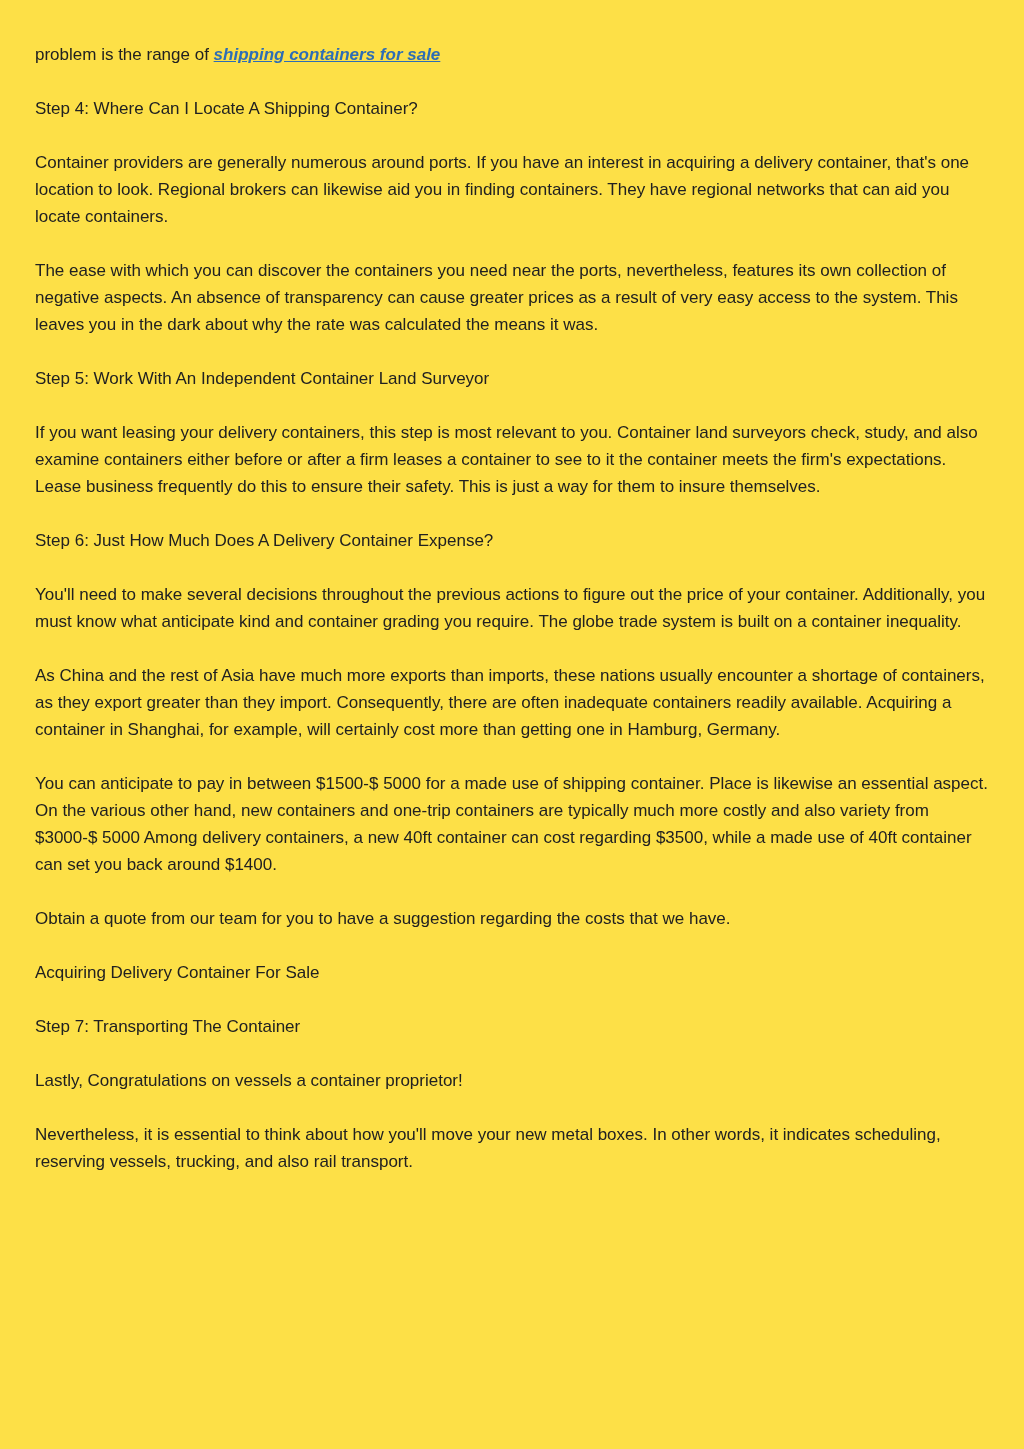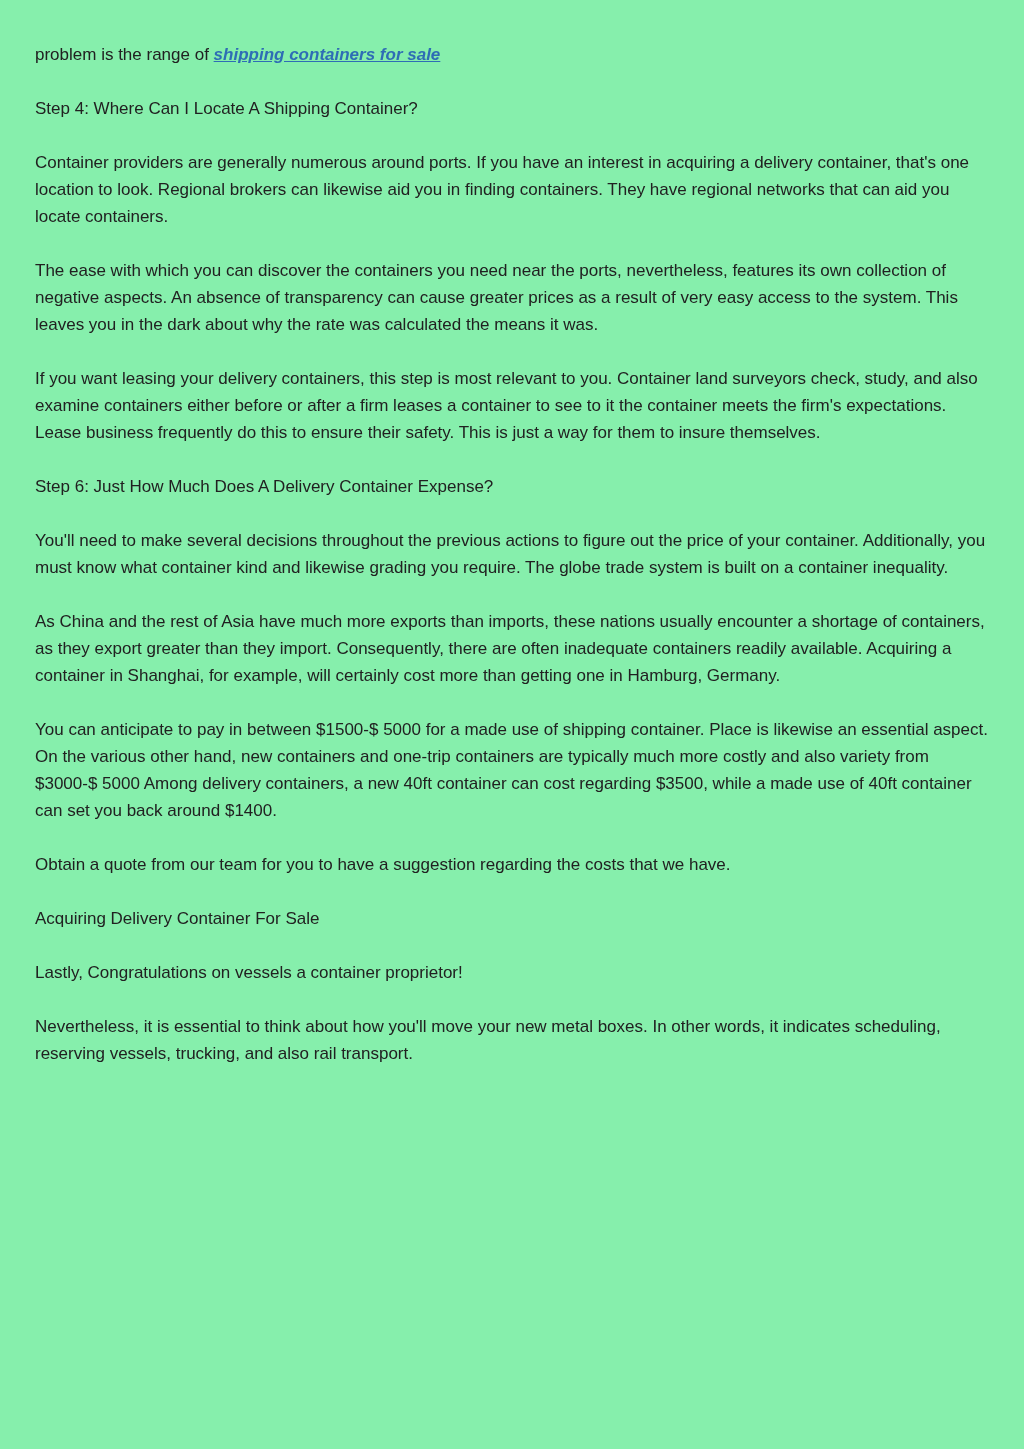--- a/index.html
+++ b/index.html
@@ -5,21 +5,21 @@
   html, body {
     margin: 0;
     padding: 0;
     background: #ffffff;
   }
   .page {
     width: 1024px;
     height: 1449px;
     box-sizing: border-box;
     padding: 41px 36px 0 35px;
-    background: #86efac;
+    background: #fde047;
     font-family: "Liberation Sans", "DejaVu Sans", sans-serif;
     font-size: 17px;
     line-height: 27px;
     color: #212121;
     overflow: hidden;
   }
   .para {
     margin: 0 0 27px 0;
   }
   .link {
@@ -37,34 +37,36 @@
 
   <p class="para"><span>problem is the range of </span><a class="link" href="#">shipping containers for sale</a></p>
 
 
   <p class="para">Step 4: Where Can I Locate A Shipping Container?</p>
 
   <p class="para">Container providers are generally numerous around ports. If you have an interest in acquiring a delivery container, that's one location to look. Regional brokers can likewise aid you in finding containers. They have regional networks that can aid you locate containers.</p>
 
   <p class="para">The ease with which you can discover the containers you need near the ports, nevertheless, features its own collection of negative aspects. An absence of transparency can cause greater prices as a result of very easy access to the system. This leaves you in the dark about why the rate was calculated the means it was.</p>
 
+  <p class="para">Step 5: Work With An Independent Container Land Surveyor</p>
 
   <p class="para">If you want leasing your delivery containers, this step is most relevant to you. Container land surveyors check, study, and also examine containers either before or after a firm leases a container to see to it the container meets the firm's expectations. Lease business frequently do this to ensure their safety. This is just a way for them to insure themselves.</p>
 
   <p class="para">Step 6: Just How Much Does A Delivery Container Expense?</p>
 
-  <p class="para">You'll need to make several decisions throughout the previous actions to figure out the price of your container. Additionally, you must know what container kind and likewise grading you require. The globe trade system is built on a container inequality.</p>
+  <p class="para">You'll need to make several decisions throughout the previous actions to figure out the price of your container. Additionally, you must know what anticipate kind and container grading you require. The globe trade system is built on a container inequality.</p>
 
   <p class="para">As China and the rest of Asia have much more exports than imports, these nations usually encounter a shortage of containers, as they export greater than they import. Consequently, there are often inadequate containers readily available. Acquiring a container in Shanghai, for example, will certainly cost more than getting one in Hamburg, Germany.</p>
 
 
   <p class="para">You can anticipate to pay in between $1500-$ 5000 for a made use of shipping container. Place is likewise an essential aspect. On the various other hand, new containers and one-trip containers are typically much more costly and also variety from $3000-$ 5000 Among delivery containers, a new 40ft container can cost regarding $3500, while a made use of 40ft container can set you back around $1400.</p>
 
   <p class="para">Obtain a quote from our team for you to have a suggestion regarding the costs that we have.</p>
 
   <p class="para">Acquiring Delivery Container For Sale</p>
 
+  <p class="para">Step 7: Transporting The Container</p>
 
   <p class="para">Lastly, Congratulations on vessels a container proprietor!</p>
 
   <p class="para">Nevertheless, it is essential to think about how you'll move your new metal boxes. In other words, it indicates scheduling, reserving vessels, trucking, and also rail transport.</p>
 
 </div>
 
 </body></html>

